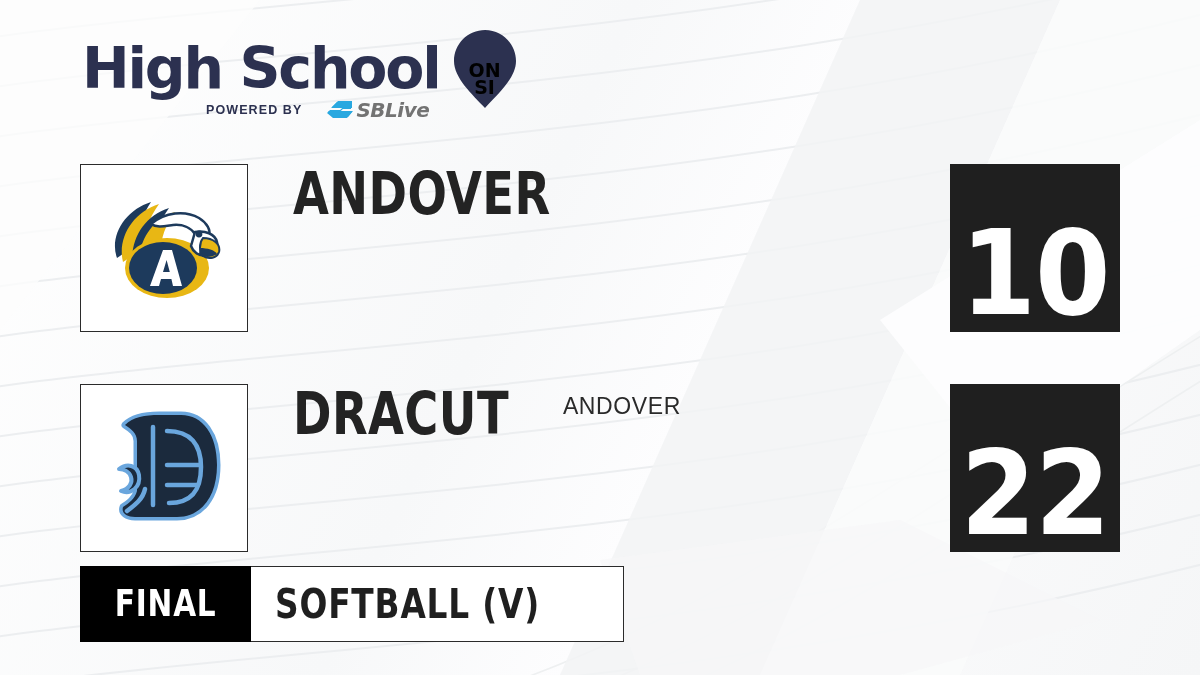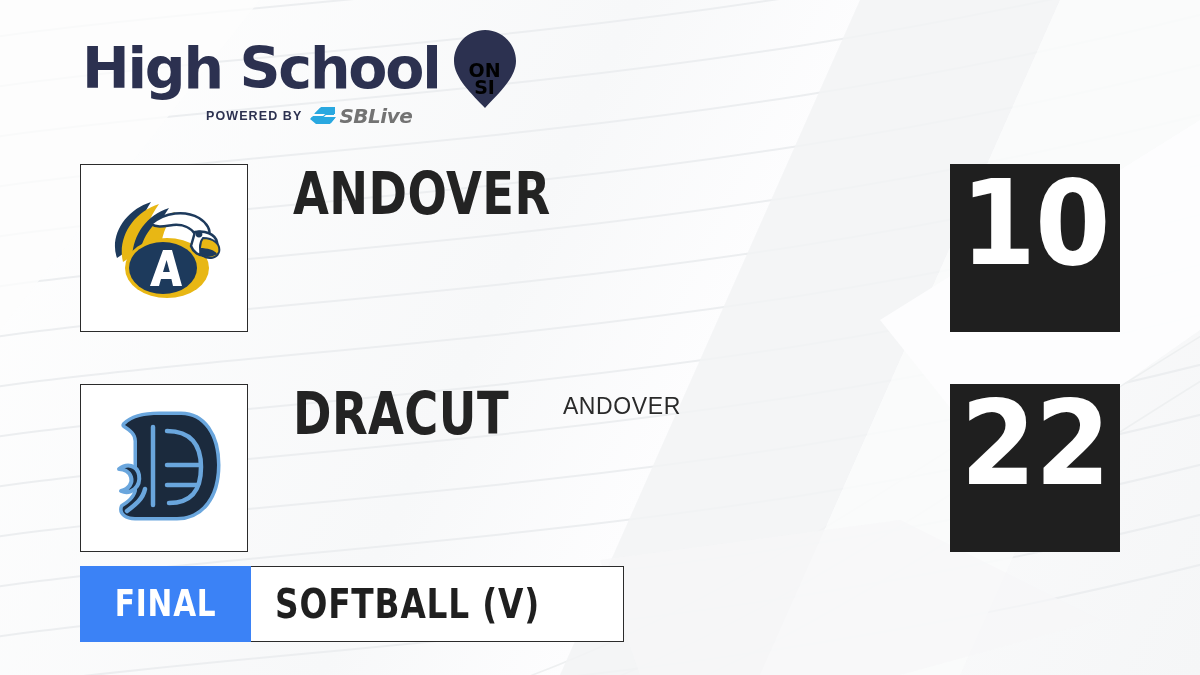--- a/index.html
+++ b/index.html
@@ -76,22 +76,21 @@
     font-family: "DejaVu Sans", sans-serif;
     font-weight: 700;
     font-size: 19px;
     line-height: 17px;
     letter-spacing: 0px;
     margin-top: 20px;
   }
   .powered {
     display: flex;
     align-items: center;
-    gap: 8px;
-    margin-top: 6px;
+    gap: 25px;
     padding-left: 124px;
   }
   .powered-label {
     font-family: "Liberation Sans", sans-serif;
     font-weight: 700;
     font-size: 12.5px;
     letter-spacing: 1.1px;
     color: #2c3150;
   }
   .sbl-mark {
@@ -168,21 +167,21 @@
   }
 
   .score-box {
     position: absolute;
     left: 870px;
     top: 0;
     width: 170px;
     height: 168px;
     background: #1f1f1f;
     display: flex;
-    align-items: flex-start;
+    align-items: flex-end;
     justify-content: center;
   }
   .score-val {
     font-family: "DejaVu Sans", sans-serif;
     font-weight: 700;
     font-size: 118px;
     line-height: 118px;
     color: #ffffff;
     letter-spacing: -1px;
     transform: scaleX(0.92);
@@ -191,21 +190,21 @@
   
   .status-bar {
     position: absolute;
     left: 80px;
     top: 566px;
     height: 76px;
     display: flex;
     align-items: stretch;
   }
   .status-final {
-    background: #3b82f6;
+    background: #000000;
     display: flex;
     align-items: center;
     justify-content: center;
     padding: 0 22px;
     min-width: 148px;
     box-sizing: border-box;
   }
   .status-final-text {
     font-family: "DejaVu Sans", sans-serif;
     font-weight: 700;

